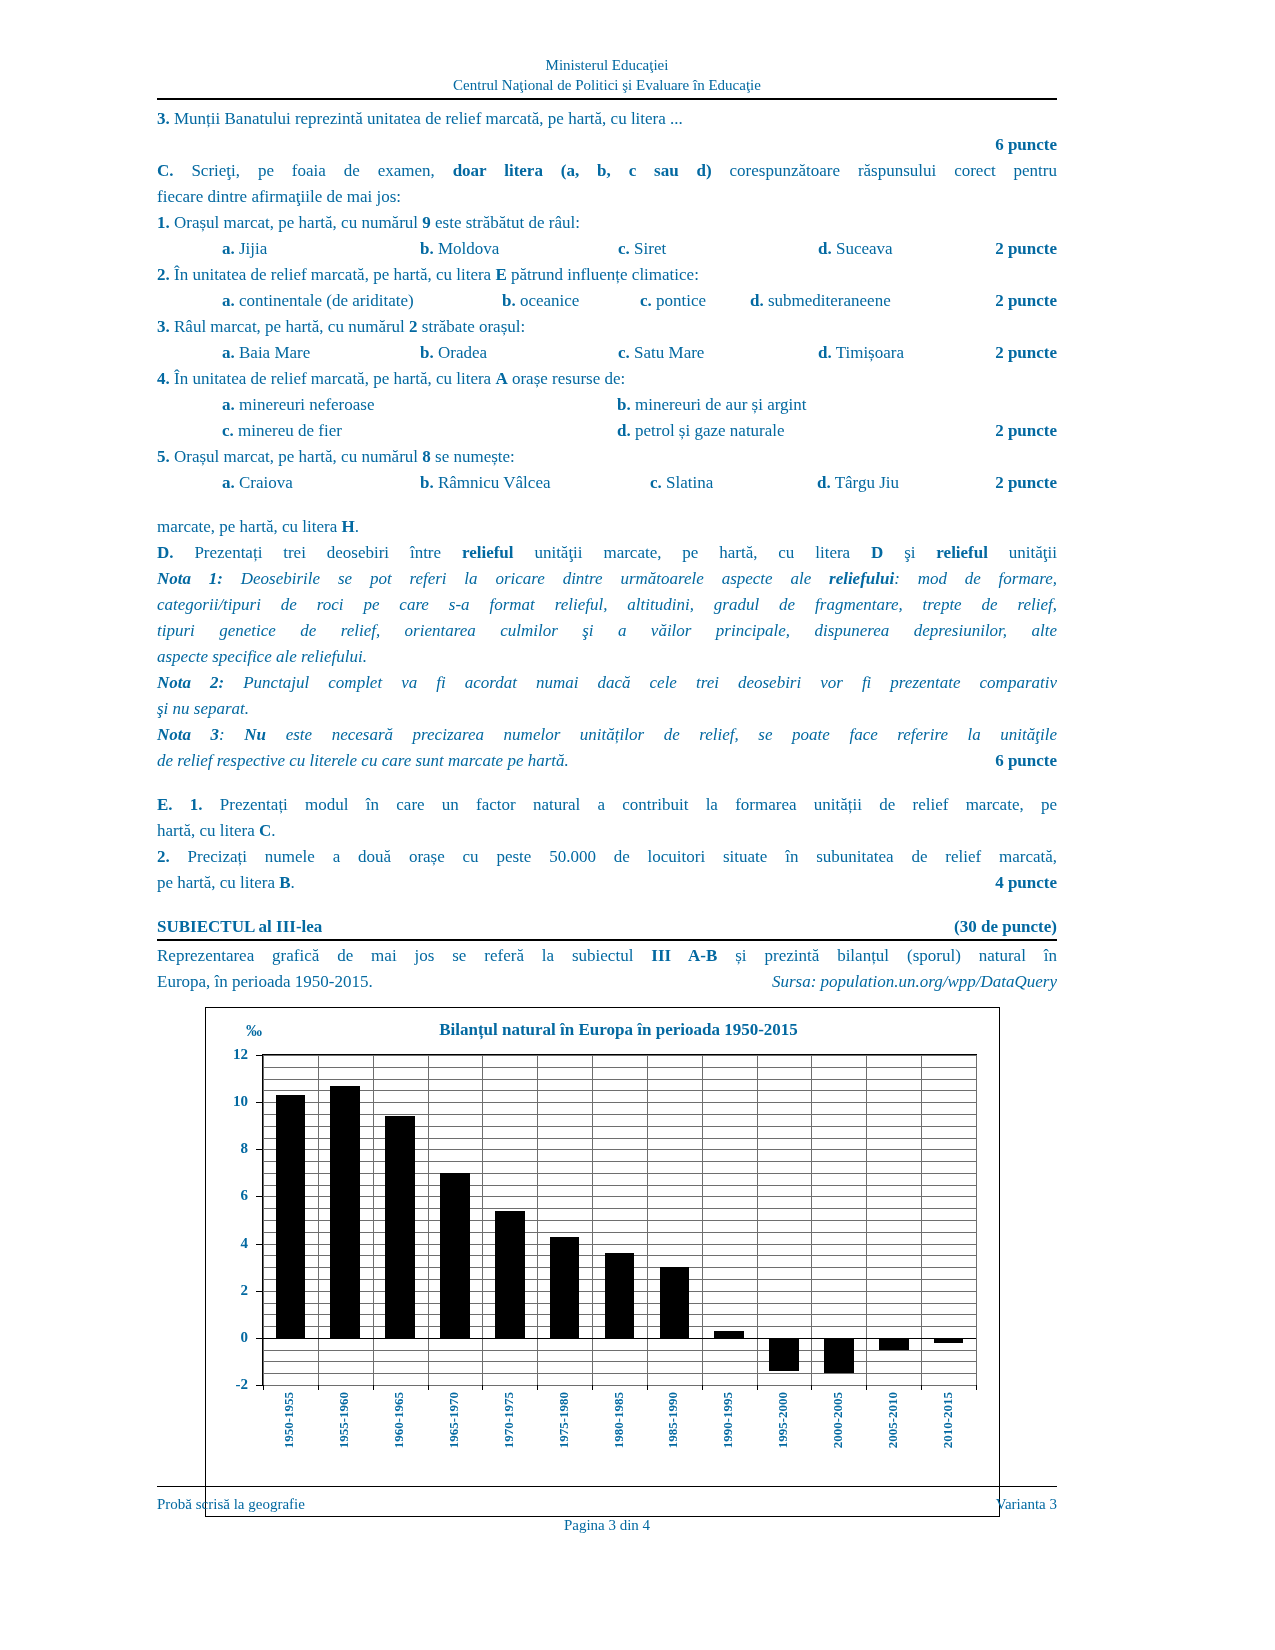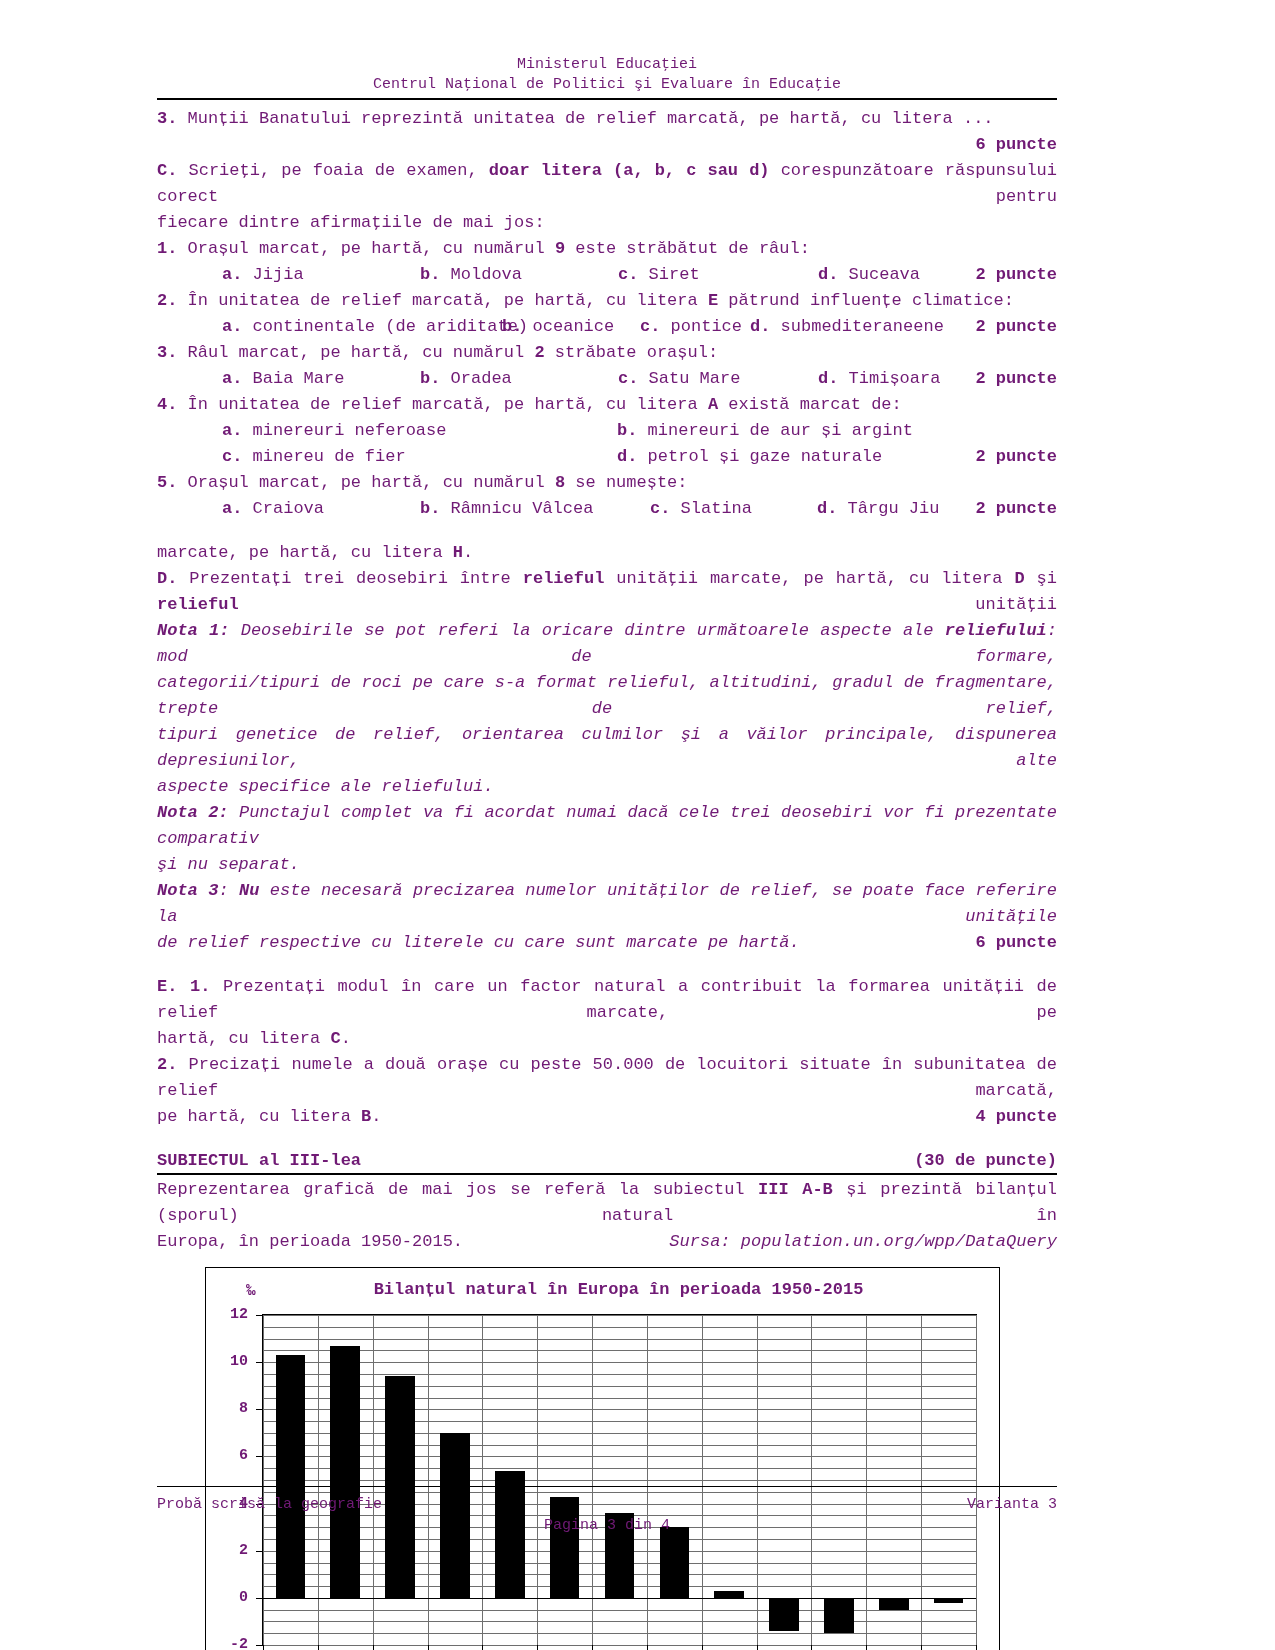--- a/index.html
+++ b/index.html
@@ -1,19 +1,19 @@
 <!DOCTYPE html>
 <html><head>
 <meta charset="utf-8">
 <style>
   html,body{margin:0;padding:0;background:#e8e8e8;}
   .page{
     width:1275px;height:1650px;position:relative;background:#ffffff;
     box-sizing:border-box;padding:55px 218px 0 157px;
-    font-family:Liberation Mono, monospace;color:#701a75;
+    font-family:Liberation Serif, serif;color:#0369a1;
   }
   .doc-header{text-align:center;font-size:15px;line-height:20px;
     border-bottom:2px solid #000;padding-bottom:3px;margin-bottom:6px;}
   .line{position:relative;font-size:17px;line-height:26px;min-height:26px;white-space:normal;}
   .line.sp{height:18px;min-height:18px;}
   .line.j{text-align:justify;text-align-last:justify;}
   .line .b{font-weight:bold;}
   .line .i{font-style:italic;}
   .line .r{position:absolute;right:0;top:0;}
   .cell{display:inline-block;white-space:nowrap;vertical-align:top;}
@@ -58,21 +58,21 @@
       <div class="line"><span class="b">3.</span><span> Munții Banatului reprezintă unitatea de relief marcată, pe hartă, cu litera ...</span></div>
       <div class="line" style="text-align: right;"><span class="b">6 puncte</span></div>
       <div class="line j"><span class="b">C.</span><span> Scrieţi, pe foaia de examen, </span><span class="b">doar litera (a, b, c sau d)</span><span> corespunzătoare răspunsului corect pentru</span></div>
       <div class="line"><span>fiecare dintre afirmaţiile de mai jos:</span></div>
       <div class="line"><span class="b">1.</span><span> Orașul marcat, pe hartă, cu numărul </span><span class="b">9</span><span> este străbătut de râul:</span></div>
       <div class="line" style="padding-left: 65px;"><span class="cell" style="width: 198px;"><span class="b">a.</span><span> Jijia</span></span><span class="cell" style="width: 198px;"><span class="b">b.</span><span> Moldova</span></span><span class="cell" style="width: 200px;"><span class="b">c.</span><span> Siret</span></span><span class="cell"><span class="b">d.</span><span> Suceava</span></span><span class="b r">2 puncte</span></div>
       <div class="line"><span class="b">2.</span><span> În unitatea de relief marcată, pe hartă, cu litera </span><span class="b">E</span><span> pătrund influențe climatice:</span></div>
       <div class="line" style="padding-left: 65px;"><span class="cell" style="width: 280px;"><span class="b">a.</span><span> continentale (de ariditate)</span></span><span class="cell" style="width: 138px;"><span class="b">b.</span><span> oceanice</span></span><span class="cell" style="width: 110px;"><span class="b">c.</span><span> pontice</span></span><span class="cell"><span class="b">d.</span><span> submediteraneene</span></span><span class="b r">2 puncte</span></div>
       <div class="line"><span class="b">3.</span><span> Râul marcat, pe hartă, cu numărul </span><span class="b">2</span><span> străbate orașul:</span></div>
       <div class="line" style="padding-left: 65px;"><span class="cell" style="width: 198px;"><span class="b">a.</span><span> Baia Mare</span></span><span class="cell" style="width: 198px;"><span class="b">b.</span><span> Oradea</span></span><span class="cell" style="width: 200px;"><span class="b">c.</span><span> Satu Mare</span></span><span class="cell"><span class="b">d.</span><span> Timișoara</span></span><span class="b r">2 puncte</span></div>
-      <div class="line"><span class="b">4.</span><span> În unitatea de relief marcată, pe hartă, cu litera </span><span class="b">A</span><span> există marcat de:</span></div>
+      <div class="line"><span class="b">4.</span><span> În unitatea de relief marcată, pe hartă, cu litera </span><span class="b">A</span><span> orașe resurse de:</span></div>
       <div class="line" style="padding-left: 65px;"><span class="cell" style="width: 395px;"><span class="b">a.</span><span> minereuri neferoase</span></span><span class="cell"><span class="b">b.</span><span> minereuri de aur și argint</span></span></div>
       <div class="line" style="padding-left: 65px;"><span class="cell" style="width: 395px;"><span class="b">c.</span><span> minereu de fier</span></span><span class="cell"><span class="b">d.</span><span> petrol și gaze naturale</span></span><span class="b r">2 puncte</span></div>
       <div class="line"><span class="b">5.</span><span> Orașul marcat, pe hartă, cu numărul </span><span class="b">8</span><span> se numește:</span></div>
       <div class="line" style="padding-left: 65px;"><span class="cell" style="width: 198px;"><span class="b">a.</span><span> Craiova</span></span><span class="cell" style="width: 230px;"><span class="b">b.</span><span> Râmnicu Vâlcea</span></span><span class="cell" style="width: 167px;"><span class="b">c.</span><span> Slatina</span></span><span class="cell"><span class="b">d.</span><span> Târgu Jiu</span></span><span class="b r">2 puncte</span></div>
       <div class="line sp"></div>
       <div class="line"><span>marcate, pe hartă, cu litera </span><span class="b">H</span><span>.</span></div>
       <div class="line j"><span class="b">D.</span><span> Prezentați trei deosebiri între </span><span class="b">relieful</span><span> unităţii marcate, pe hartă, cu litera </span><span class="b">D</span><span> şi </span><span class="b">relieful</span><span> unităţii</span></div>
       <div class="line j"><span class="b i">Nota 1:</span><span class="i"> Deosebirile se pot referi la oricare dintre următoarele aspecte ale </span><span class="b i">reliefului</span><span class="i">: mod de formare,</span></div>
       <div class="line j"><span class="i">categorii/tipuri de roci pe care s-a format relieful, altitudini, gradul de fragmentare, trepte de relief,</span></div>
       <div class="line j"><span class="i">tipuri genetice de relief, orientarea culmilor şi a văilor principale, dispunerea depresiunilor, alte</span></div>

